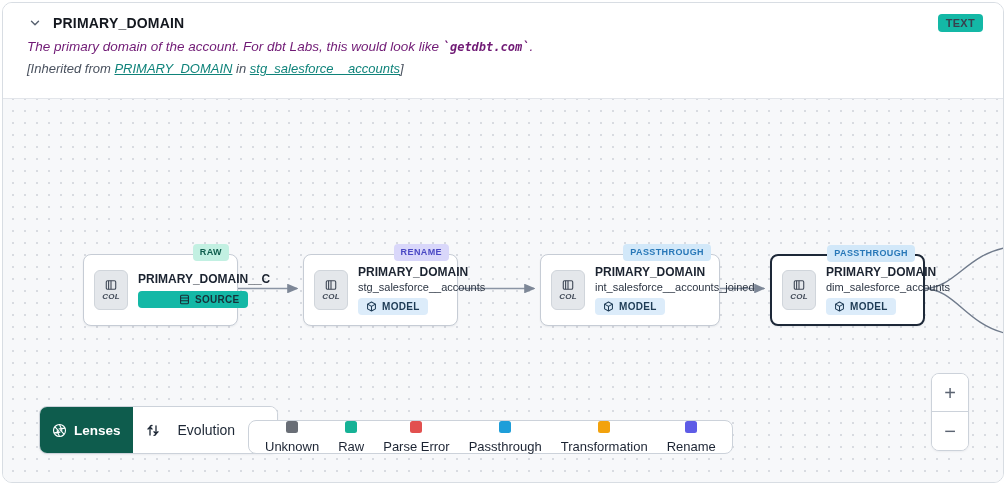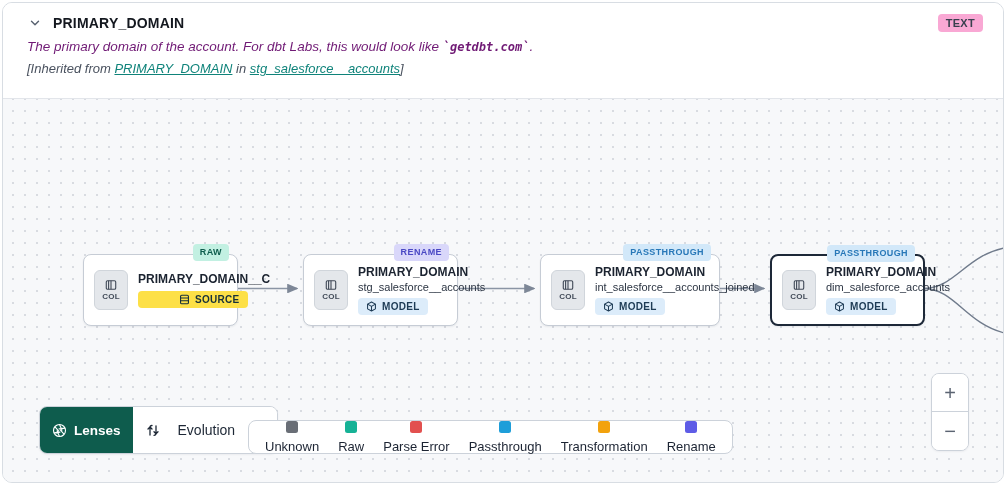--- a/index.html
+++ b/index.html
@@ -6,21 +6,21 @@
   html,body { background:#fff; font-family:"Liberation Sans", sans-serif; }
   .card {
     position:relative; width:1002px; height:481px; margin:2px;
     background:#fff; border:1px solid #d8dde3; border-radius:10px; overflow:hidden;
   }
   
   .header { position:relative; padding:11px 20px 10px 24px; background:#fff; }
   .header-row1 { display:flex; align-items:center; gap:10px; }
   .chevron-btn { background:none; border:none; cursor:pointer; display:flex; align-items:center; color:#5b6472; padding:2px; }
   .page-title { font-size:14px; font-weight:700; color:#14181f; letter-spacing:.2px; }
-  .text-badge { margin-left:auto; background:#f9a8d4; color:#38404e; font-size:11px; font-weight:600; padding:3px 8px; border-radius:4px; letter-spacing:.3px; }
+  .text-badge { margin-left:auto; background:#14b8a6; color:#38404e; font-size:11px; font-weight:600; padding:3px 8px; border-radius:4px; letter-spacing:.3px; }
   .desc { margin-top:7px; font-style:italic; font-size:13.5px; color:#701a75; }
   .desc .code { font-family:"DejaVu Sans Mono", monospace; font-weight:700; font-style:italic; font-size:12px; }
   .inherited { margin-top:7px; font-style:italic; font-size:13px; color:#49515e; }
   .inherited a { color:#0f837a; text-decoration:underline; cursor:pointer; }
   
   .canvas {
     position:absolute; top:95px; left:0; right:0; bottom:0;
     background-color:#f7f8fa; border-top:1px solid #e2e5ea;
     background-image: radial-gradient(circle, #d8dbe1 1px, rgba(0,0,0,0) 1.1px);
     background-size: 12px 12px; background-position: 4px 6px;
@@ -35,28 +35,28 @@
   
   .node { position:absolute; top:155px; height:72px; background:#fff; border:1px solid #c6ccd5; border-radius:8px;
           box-shadow:0 1px 2px rgba(16,24,40,.07); display:flex; align-items:center; gap:10px; padding:0 10px; cursor:pointer; }
   .node.selected { border:2px solid #1d2838; }
   .evo-badge { position:absolute; top:-11px; right:8px; font-size:9px; font-weight:700; letter-spacing:.4px;
                padding:4px 7px; border-radius:4px; line-height:1; }
   .evo-badge.raw { background:#c2f0e2; color:#0d5c4c; }
   .evo-badge.rename { background:#d9d7fa; color:#4a48c4; }
   .evo-badge.passthrough { background:#d2e8f9; color:#2878b8; }
   .col-chip { flex:0 0 auto; width:34px; height:40px; background:#e4e7eb; border:1px solid #d0d5db; border-radius:6px;
-              display:flex; flex-direction:column; align-items:center; justify-content:center; gap:1px; color:#414a58; }
+              display:flex; flex-direction:column; align-items:center; justify-content:center; gap:1px; color:#414a58;font-style:italic; }
   .col-chip .col-label { font-size:8px; font-weight:700; letter-spacing:.2px; }
   .node-body { display:flex; flex-direction:column; }
   .node-title { font-size:12px; font-weight:600; color:#1b2330; line-height:1.3; }
   .node-sub { font-size:11px; color:#2b3442; line-height:1.35; }
   .res-badge { display:inline-flex; align-items:center; gap:5px; font-size:10px; font-weight:600; letter-spacing:.3px;
                padding:3px 8px; border-radius:4px; margin-top:3px; width:max-content; }
-  .res-badge.source { background:#fde047; color:#17313a;padding-left:41px; }
+  .res-badge.source { background:#14b8a6; color:#17313a;padding-left:41px; }
   .res-badge.model { background:#dcecfa; color:#1d3b55; }
   
   .lenses-group { position:absolute; left:36px; bottom:28px; height:48px; display:flex; align-items:stretch;
                   background:#fff; border:1px solid #ccd2da; border-radius:8px; overflow:hidden; box-shadow:0 1px 2px rgba(16,24,40,.05); }
   .lenses-btn { display:flex; align-items:center; gap:7px; padding:0 12px; background:#0e5c4d; color:#fff;
                 font-size:13.5px; font-weight:600; border:none; cursor:pointer; font-family:inherit; }
   .evolution-btn { display:flex; align-items:center; gap:18px; padding:0 13px; background:#fff; border:none; cursor:pointer;
                    font-size:14px; color:#1d2735; font-family:inherit; }
   .evolution-btn .chev { color:#4a5260; display:flex; }
   

